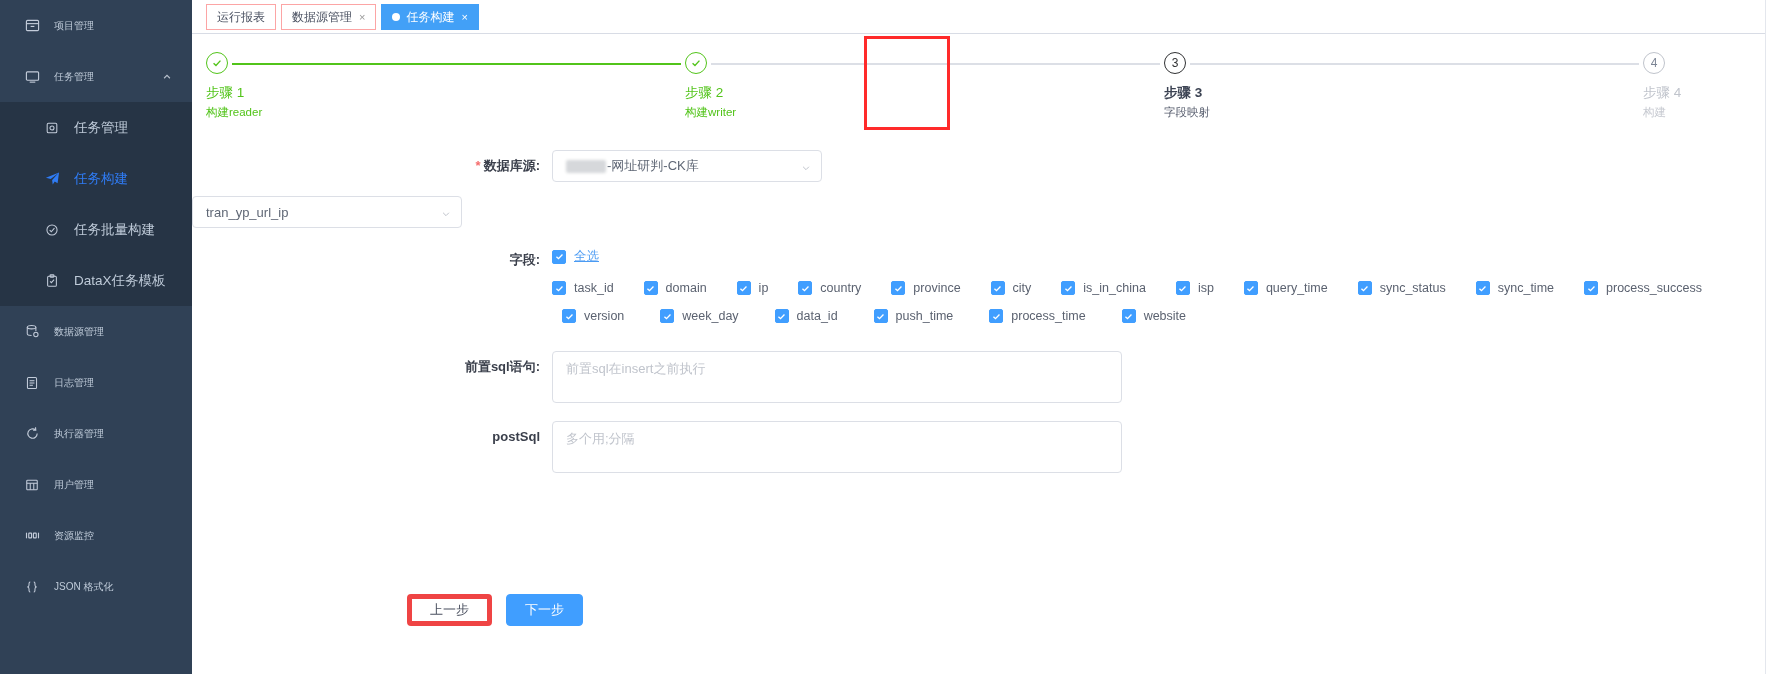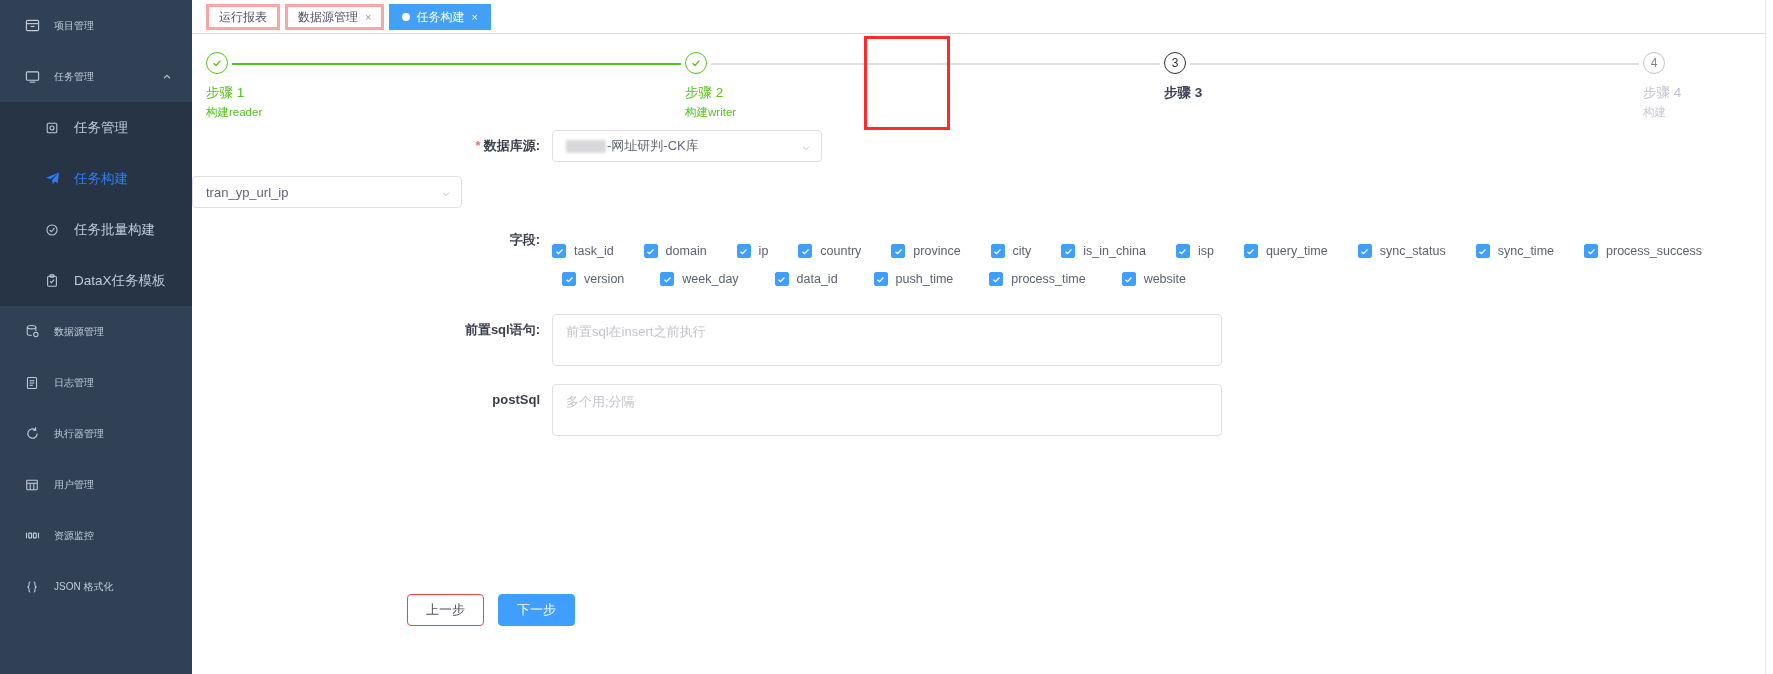--- a/index.html
+++ b/index.html
@@ -55,21 +55,21 @@
   .tabbar {
     height: 34px; flex: 0 0 34px; background: #ffffff;
     border-bottom: 1px solid #d8dce5;
     display: flex; align-items: flex-start;
     padding-left: 14px; position: relative;
   }
   .tab {
     height: 26px; margin-top: 4px; margin-right: 5px;
     padding: 0 10px; display: inline-flex; align-items: center;
     font-size: 12px; color: #495060;
-    border: 3px solid #fca5a5; background: #fff;
+    border: 1px solid #fca5a5; background: #fff;
     cursor: pointer; white-space: nowrap;
   }
   .tab .dot {
     width: 8px; height: 8px; border-radius: 50%;
     background: #fff; display:inline-block; margin-right: 6px;
   }
   .tab .closex {
     margin-left: 7px; font-size: 11px; color: #999; line-height: 1;
     display:inline-block;
   }
@@ -111,21 +111,21 @@
   .step.current .step-title { color: #3c4353; font-weight: bold; }
   .step.current .step-desc { color: #5a6070; }
   .step.current .step-circle { border-color: #303133; color:#303133; }
 
   .redbox {
     position: absolute; border: 3px solid #ff2a2a; z-index: 20;
     pointer-events: none; background: transparent;
   }
 
   
-  .form { position: absolute; left: 0; top: 96px; right: 0; }
+  .form { position: absolute; left: 0; top: 116px; right: 0; }
   .frow { display: flex; align-items: flex-start; margin-bottom: 14px; }
   .flabel {
     width: 360px; flex: 0 0 360px; text-align: right;
     padding-right: 12px; font-size: 13px; color: #3a3f4b; font-weight: bold;
     line-height: 32px; white-space: nowrap;
   }
   .flabel .star { color: #f56c6c; margin-right: 3px; font-size: 13px; }
   .fcontrol { flex: 1; }
   .sel {
     width: 270px; height: 32px; border: 1px solid #dcdfe6; border-radius: 4px;
@@ -136,21 +136,21 @@
   .sel .arrow {
     position: absolute; right: 10px; top: 50%; transform: translateY(-50%);
     width: 10px; height: 10px; color:#c0c4cc;
   }
   .blurchip {
     display: inline-block; width: 40px; height: 13px;
     background: #d6d8db; border-radius: 2px; margin-right: 1px;
     filter: blur(1.5px); vertical-align: -2px;
   }
   .ta {
-    width: 670px; height: 52px; border: 1px solid #dcdfe6; border-radius: 4px;
+    width: 570px; height: 52px; border: 1px solid #dcdfe6; border-radius: 4px;
     background:#fff; padding: 7px 13px; font-size: 13px; color:#c0c4cc;
     font-family: "Liberation Sans", "DejaVu Sans", sans-serif;
     resize: none; outline: none; line-height: 20px;
   }
   .ta::placeholder { color: #c0c4cc; }
   .cb {
     display: inline-flex; align-items: center; margin-right: 30px;
     font-size: 12.5px; color: #5b6270; white-space: nowrap; cursor: pointer;
   }
   .cb .box {
@@ -164,21 +164,21 @@
   .fields-block { padding-top: 4px; }
   .fields-row { margin-bottom: 14px; display: flex; align-items: center; }
 
   
   .btns { position: absolute; left: 215px; top: 560px; display: flex; }
   .btn {
     height: 32px; padding: 0 18px; border-radius: 4px; font-size: 13px;
     display: inline-flex; align-items: center; justify-content: center;
     cursor: pointer; margin-right: 14px; white-space: nowrap;
   }
-  .btn.default { border: 1px solid #ef4444; background: #fff; color: #4b5160; }
+  .btn.default { border: 5px solid #ef4444; background: #fff; color: #4b5160; }
   .btn.primary { background: #409eff; border: 1px solid #409eff; color: #fff; }
 
   .rightstrip {
     position: absolute; right: 0; top: 0; width: 8px; height: 674px;
     background: #fff; border-left: 1px solid #e4e7ed;
   }
 </style>
 </head>
 <body>
 
@@ -370,20 +370,21 @@
           <div class="step-title">步骤 2</div>
           <div class="step-desc">构建writer</div>
         </div>
 
         <div class="step current">
           <div class="step-head">
             <div class="step-circle">3</div>
             <div class="step-line"></div>
           </div>
           <div class="step-title">步骤 3</div>
+          <div class="step-desc">字段映射</div>
         </div>
 
         <div class="step pending">
           <div class="step-head">
             <div class="step-circle">4</div>
           </div>
           <div class="step-title">步骤 4</div>
           <div class="step-desc">构建</div>
         </div>
       </div>
@@ -419,20 +420,30 @@
                 </svg>
               </span>
             </div>
           </div>
         </div>
 
         <div class="frow" style="margin-top:16px;">
           <div class="flabel">字段:</div>
           <div class="fcontrol fields-block">
 
+            <div class="fields-row">
+              <label class="cb all">
+                <span class="box">
+                  <svg width="9" height="9" viewBox="0 0 10 10" fill="none" stroke="#fff" stroke-width="1.5">
+                    <polyline points="1.6,5.2 3.9,7.4 8.3,2.8"></polyline>
+                  </svg>
+                </span>
+                <span class="lbl">全选</span>
+              </label>
+            </div>
 
             <div class="fields-row" style="margin-top:16px;">
               <label class="cb">
                 <span class="box">
                     <svg width="9" height="9" viewBox="0 0 10 10" fill="none" stroke="#fff" stroke-width="1.5">
                       <polyline points="1.6,5.2 3.9,7.4 8.3,2.8"></polyline>
                     </svg>
                   </span>
                 <span class="lbl">task_id</span>
               </label>

